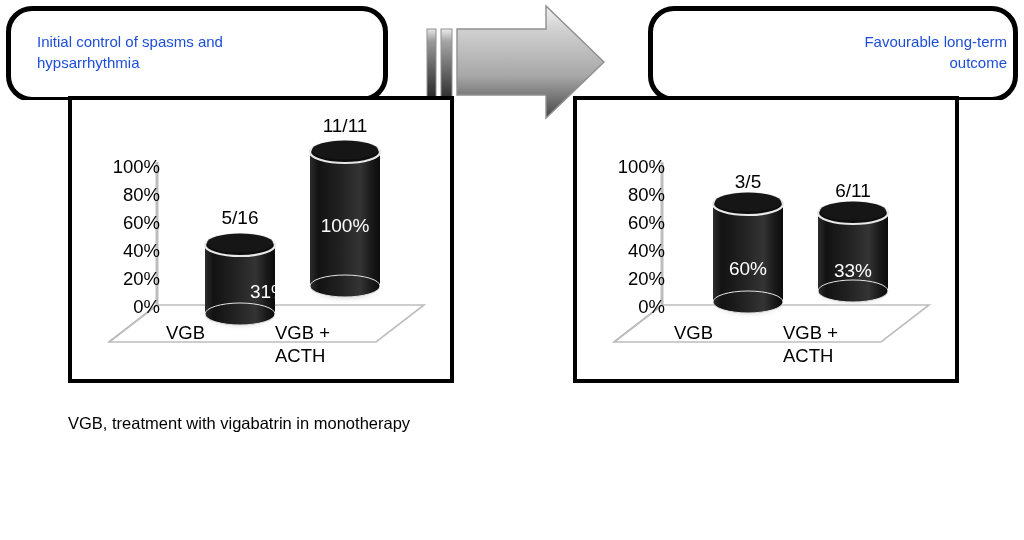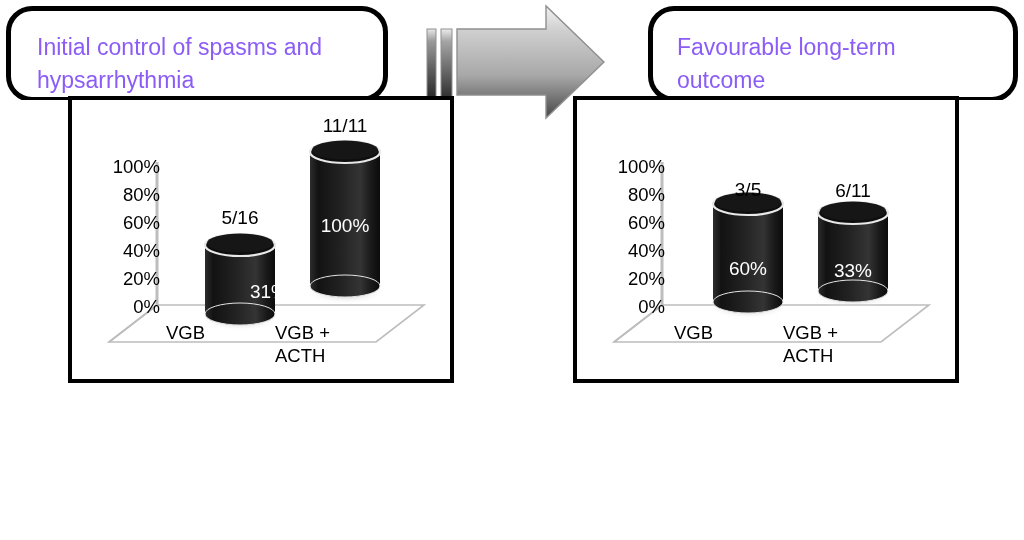--- a/index.html
+++ b/index.html
@@ -28,27 +28,27 @@
     border: 5px solid #000000;
     border-radius: 26px;
     background: transparent;
     box-sizing: border-box;
   }
   #concept-left  { left: 6px;   top: 6px;  width: 382px; height: 96px; }
   #concept-right { left: 648px; top: 6px;  width: 370px; height: 96px; }
 
   .concept-text {
     position: absolute;
-    font-size: 23px;
+    font-size: 15px;
     line-height: 1.42;
-    color: #8b5cf6;
+    color: #1d4ed8;
     white-space: pre-line;
   }
   #concept-left .concept-text  { left: 26px; top: 20px; width: 330px; text-align: left; }
-  #concept-right .concept-text { left: 24px; top: 20px; width: 330px; text-align: left; }
+  #concept-right .concept-text { left: 24px; top: 20px; width: 330px; text-align: right; }
 
   
   .mask {
     position: absolute;
     background: #ffffff;
   }
 
   
   .arrow-wrap {
     position: absolute;
@@ -275,28 +275,29 @@
 
       
       <div class="ytick" style="top:58px;">100%</div>
       <div class="ytick" style="top:86px;">80%</div>
       <div class="ytick" style="top:114px;">60%</div>
       <div class="ytick" style="top:142px;">40%</div>
       <div class="ytick" style="top:170px;">20%</div>
       <div class="ytick" style="top:198px;">0%</div>
 
       
-      <div class="bar-fraction" style="left:121px; top:80px; width:100px;">3/5</div>
+      <div class="bar-fraction" style="left:121px; top:72px; width:100px;">3/5</div>
       <div class="bar-fraction" style="left:226px; top:81px; width:100px;">6/11</div>
 
       
       <div class="bar-percent" style="left:123px; top:159px; width:96px;">60%</div>
       <div class="bar-percent" style="left:228px; top:161px; width:96px;">33%</div>
 
       
       <div class="xlabel" style="left:97px; top:222px; width:100px;">VGB</div>
       <div class="xlabel" style="left:206px; top:222px; width:100px;">VGB +
 ACTH</div>
     </div>
   </div>
 
+  <div class="footnote" id="footnote-1">VGB, treatment with vigabatrin in monotherapy</div>
 
 </div>
 
 </body></html>

